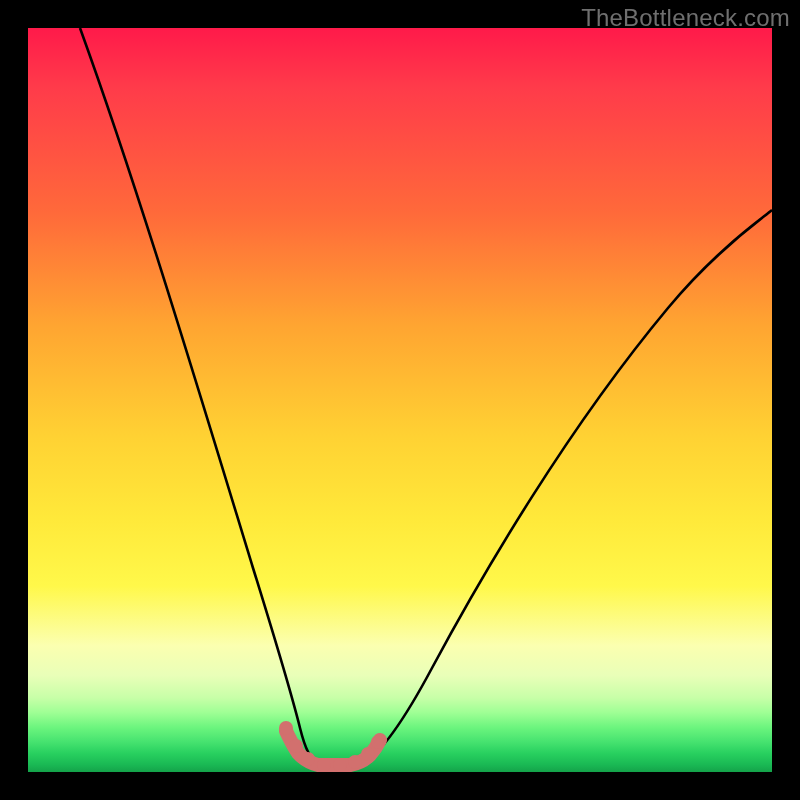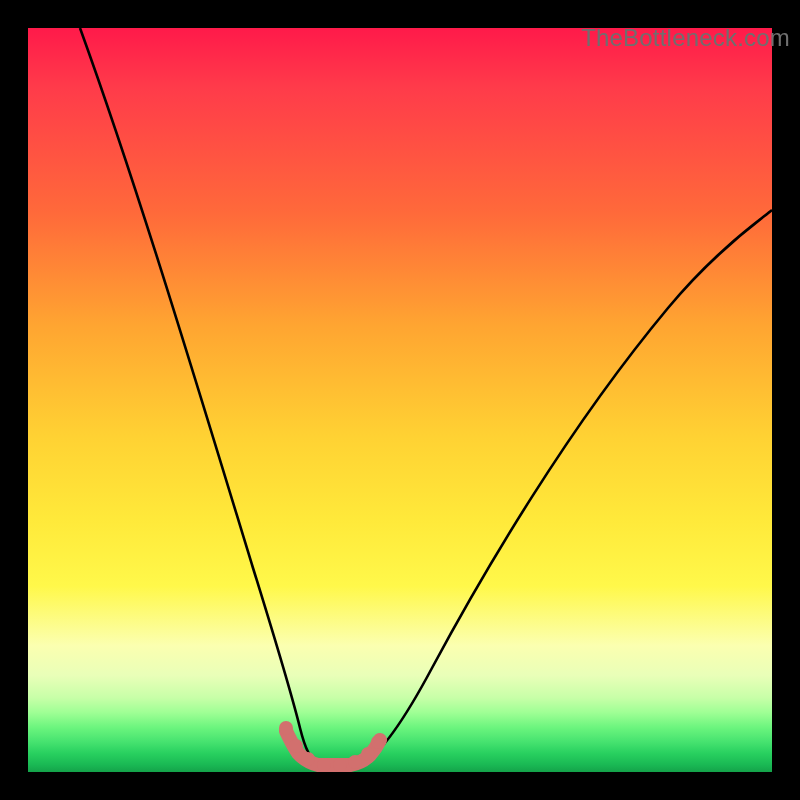--- a/index.html
+++ b/index.html
@@ -47,21 +47,20 @@
   }
   .watermark {
     position: absolute;
     top: 4px;
     right: 10px;
     color: #6f6f6f;
     font-size: 24px;
     font-weight: 500;
     letter-spacing: 0.2px;
     z-index: 10;
-    margin-top: 20px;
   }
   svg.curves {
     position: absolute;
     top: 0;
     left: 0;
     width: 744px;
     height: 744px;
   }
 </style>
 </head>

